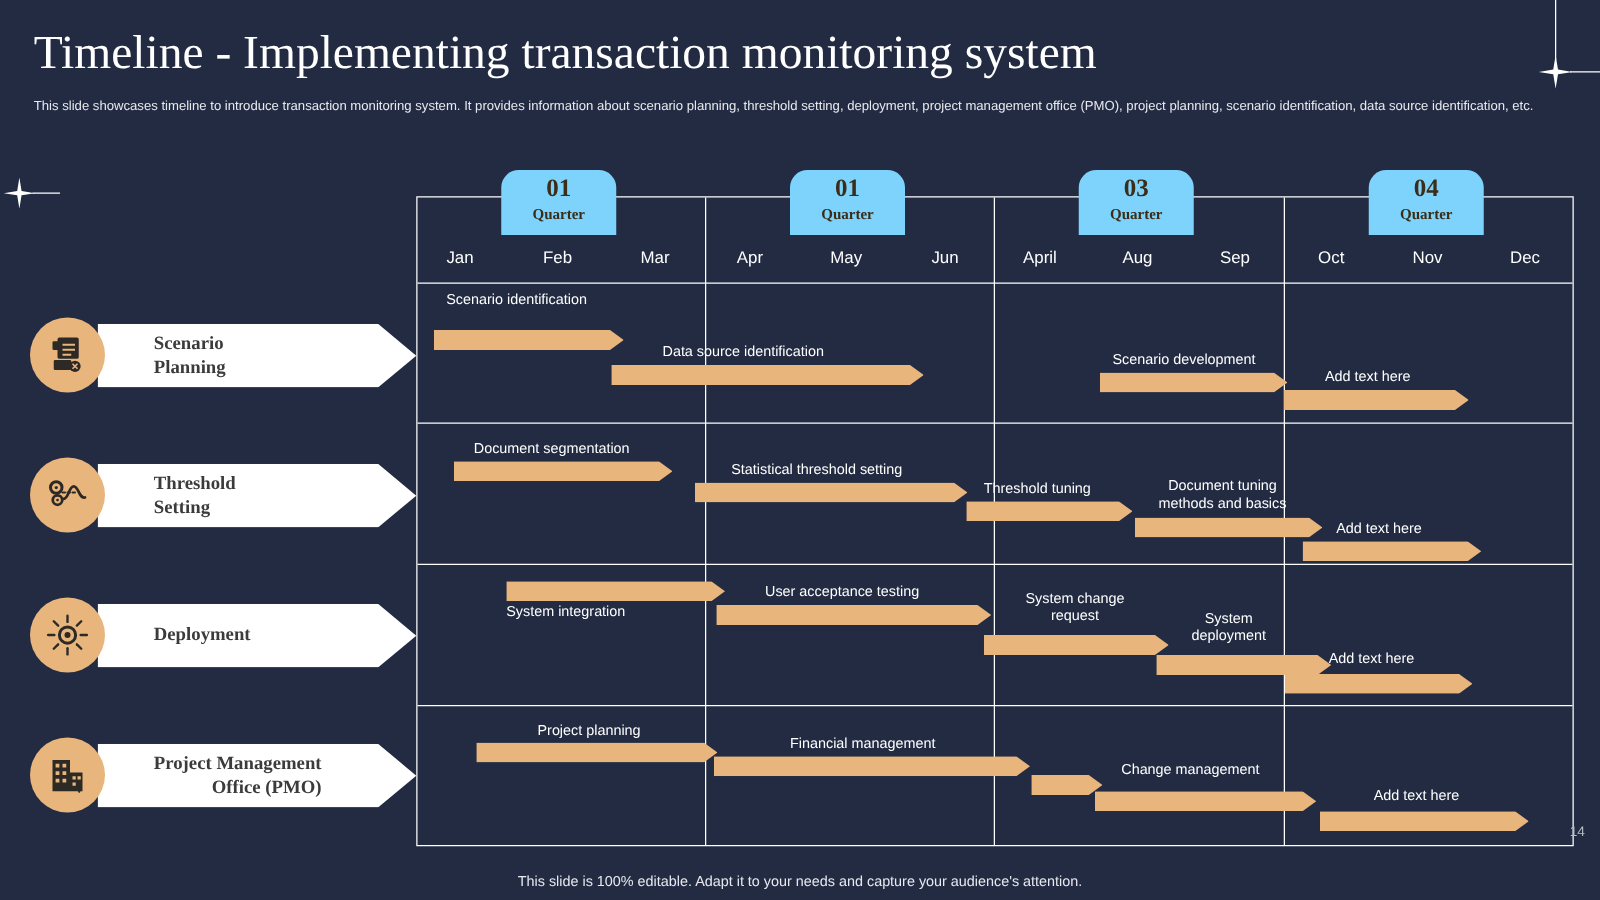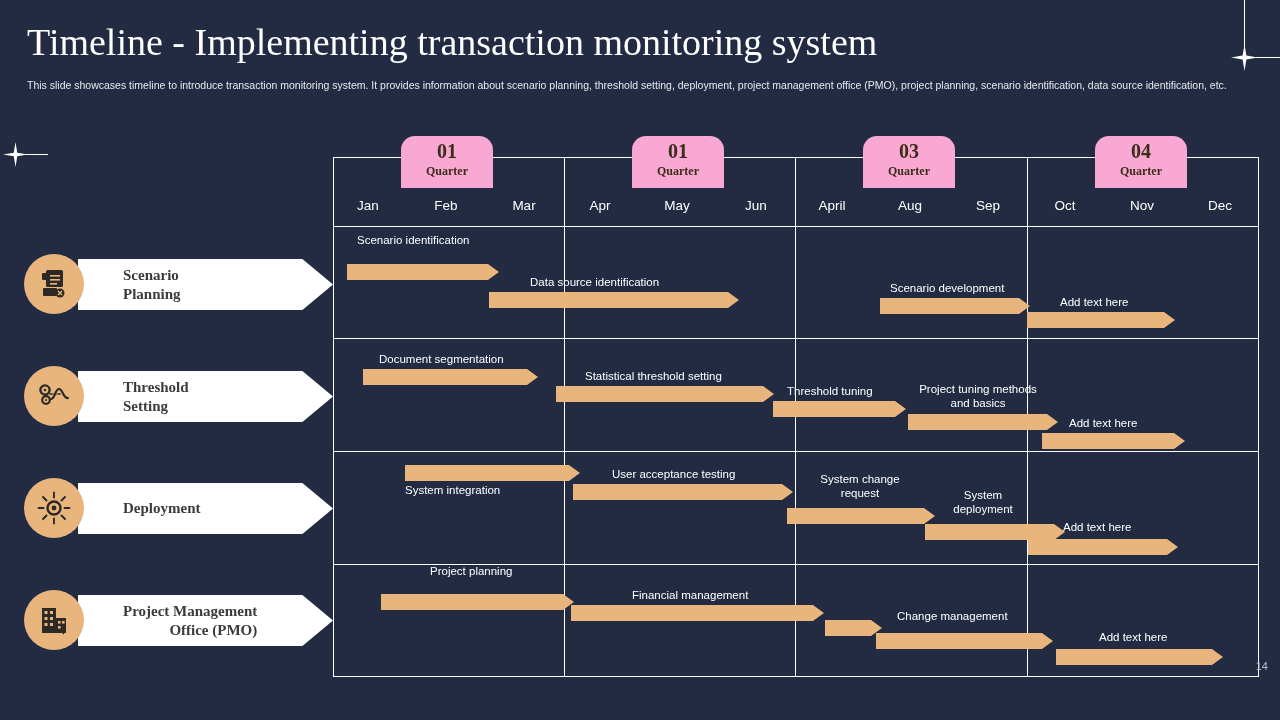--- a/index.html
+++ b/index.html
@@ -51,21 +51,21 @@
   .qcol.last { border-right: none; }
   .rowline {
     position: absolute; left: 0; width: 100%; height: 1px;
     background: #ffffff;
   }
 
   
   .qbadge {
     position: absolute; top: 136px;
     width: 92px; height: 52px;
-    background: #f9a8d4;
+    background: #7dd3fc;
     border-radius: 14px 14px 0 0;
     text-align: center;
     font-family: "Liberation Serif", serif;
     color: #3b2d17;
     z-index: 6;
   }
   .qbadge .qnum { font-size: 20px; font-weight: bold; line-height: 26px; padding-top: 2px; }
   .qbadge .qlab { font-size: 12px; font-weight: bold; line-height: 14px; }
 
   
@@ -229,21 +229,21 @@
 
   <div class="barlabel" style="left:379px; top:352px;">Document segmentation</div>
   <div class="bar arrow" style="left:363px; top:369px; width:175px;"></div>
 
   <div class="barlabel" style="left:585px; top:369px;">Statistical threshold setting</div>
   <div class="bar arrow" style="left:556px; top:386px; width:218px;"></div>
 
   <div class="barlabel" style="left:787px; top:384px;">Threshold tuning</div>
   <div class="bar arrow" style="left:773px; top:401px; width:133px;"></div>
 
-  <div class="barlabel two" style="left:916px; top:382px; width:124px;">Project tuning methods and basics</div>
+  <div class="barlabel two" style="left:916px; top:382px; width:124px;">Document tuning methods and basics</div>
   <div class="bar arrow" style="left:908px; top:414px; width:150px;"></div>
 
   <div class="barlabel" style="left:1069px; top:416px;">Add text here</div>
   <div class="bar arrow" style="left:1042px; top:433px; width:143px;"></div>
 
   <div class="rowicon" style="top:478px;">
     <svg width="36" height="36" viewBox="0 0 36 36" aria-hidden="true">
       <circle cx="18" cy="18" r="6.5" fill="none" stroke="#2d2a26" stroke-width="2.4"></circle>
       <circle cx="18" cy="18" r="2.4" fill="#2d2a26"></circle>
       <g stroke="#2d2a26" stroke-width="1.9" stroke-linecap="round">
@@ -292,29 +292,30 @@
         <rect x="25" y="18" width="2.6" height="2.6"></rect>
         <rect x="21" y="23" width="2.6" height="2.6"></rect>
       </g>
       <path d="M24 26 q4 2 2 5" fill="none" stroke="#2d2a26" stroke-width="1.6"></path>
     </svg>
   </div>
   <div class="rowlabel" style="top:595px;text-align:right;">
     <div class="txt">Project Management<br>Office (PMO)</div>
   </div>
 
-  <div class="barlabel" style="left:430px; top:564px;">Project planning</div>
+  <div class="barlabel" style="left:430px; top:578px;">Project planning</div>
   <div class="bar arrow" style="left:381px; top:594px; width:193px;"></div>
 
   <div class="barlabel" style="left:632px; top:588px;">Financial management</div>
   <div class="bar arrow" style="left:571px; top:605px; width:253px;"></div>
 
   <div class="bar arrow" style="left:825px; top:620px; width:57px;"></div>
 
   <div class="barlabel" style="left:897px; top:609px;">Change management</div>
   <div class="bar arrow" style="left:876px; top:633px; width:177px;"></div>
 
   <div class="barlabel" style="left:1099px; top:630px;">Add text here</div>
   <div class="bar arrow" style="left:1056px; top:649px; width:167px;"></div>
 
+  <div id="footer">This slide is 100% editable. Adapt it to your needs and capture your audience's attention.</div>
   <div id="pagenum">14</div>
 
 </div>
 
 </body></html>

